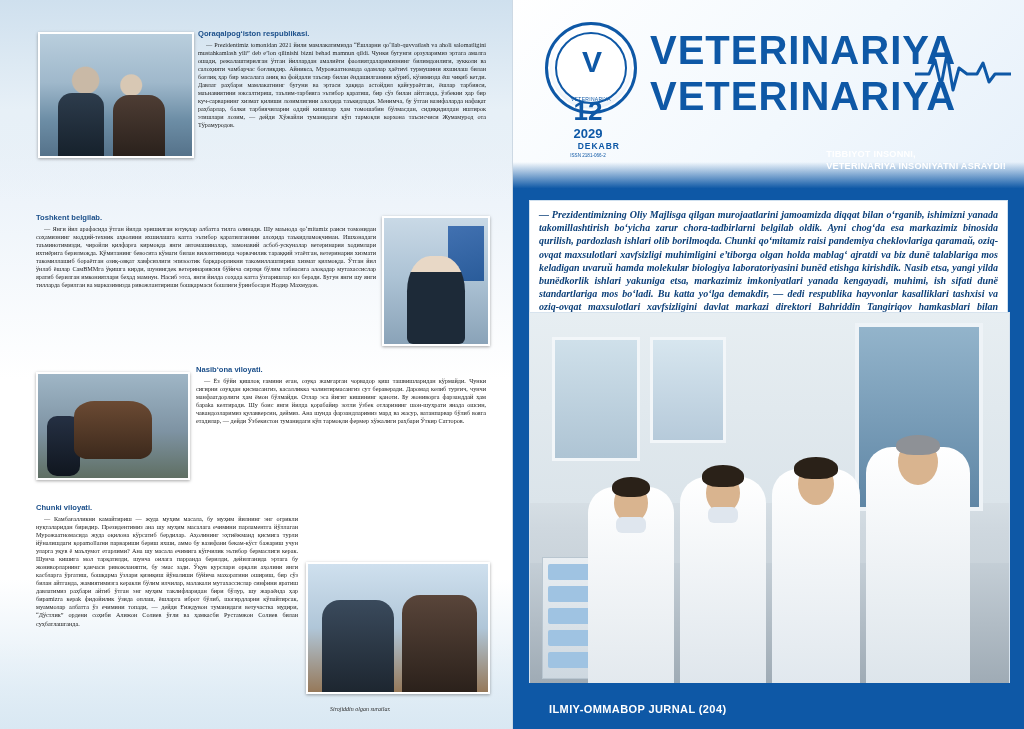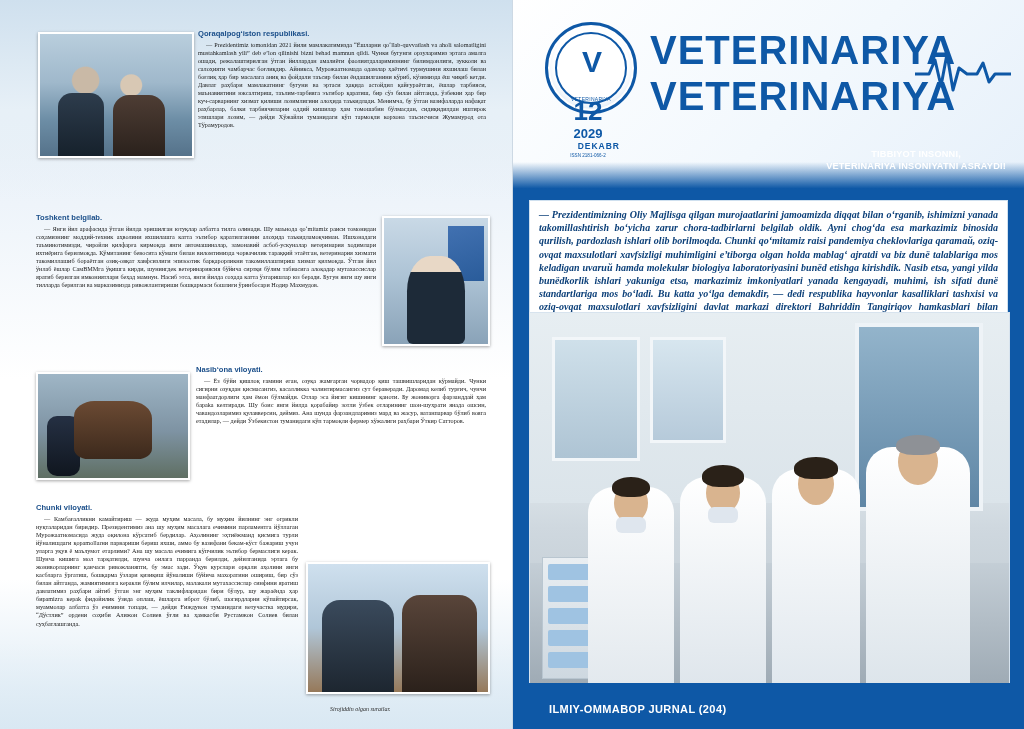--- a/index.html
+++ b/index.html
@@ -114,21 +114,21 @@
 
   .issue{
     position:absolute;left:556px;top:98px;width:64px;text-align:center;color:#0e58a6;
   }
   .issue .num{font-size:26px;font-weight:bold;line-height:1;}
   .issue .yr{font-size:13px;font-weight:bold;margin-top:2px;}
   .issue .mo{font-size:8.5px;font-weight:bold;letter-spacing:1px;text-align:right;}
   .issue .issn{font-size:4.6px;margin-top:2px;color:#0e58a6;}
 
   .slogan{
-    position:absolute;right:18px;top:148px;text-align:center;color:#ffffff;
+    position:absolute;right:18px;top:148px;text-align:left;color:#ffffff;
     font-size:9.2px;font-weight:bold;line-height:1.35;letter-spacing:.2px;
   }
 
   .quote-box{
     position:absolute;left:529px;top:200px;width:479px;
     background:#ffffff;border:1px solid #cfe0ef;padding:7px 9px 8px 9px;box-sizing:border-box;
   }
   .quote-box .qtxt{
     font-family:"Liberation Serif", serif;font-style:italic;font-weight:bold;
     font-size:10px;line-height:1.32;color:#0b3f78;text-align:justify;

